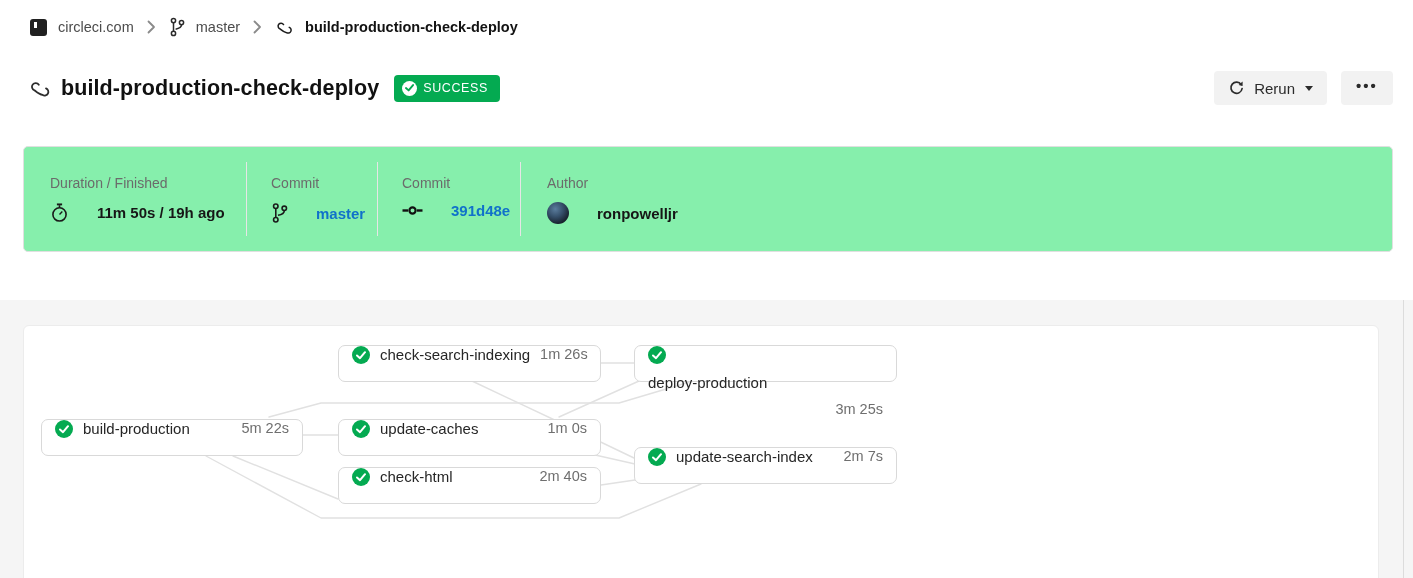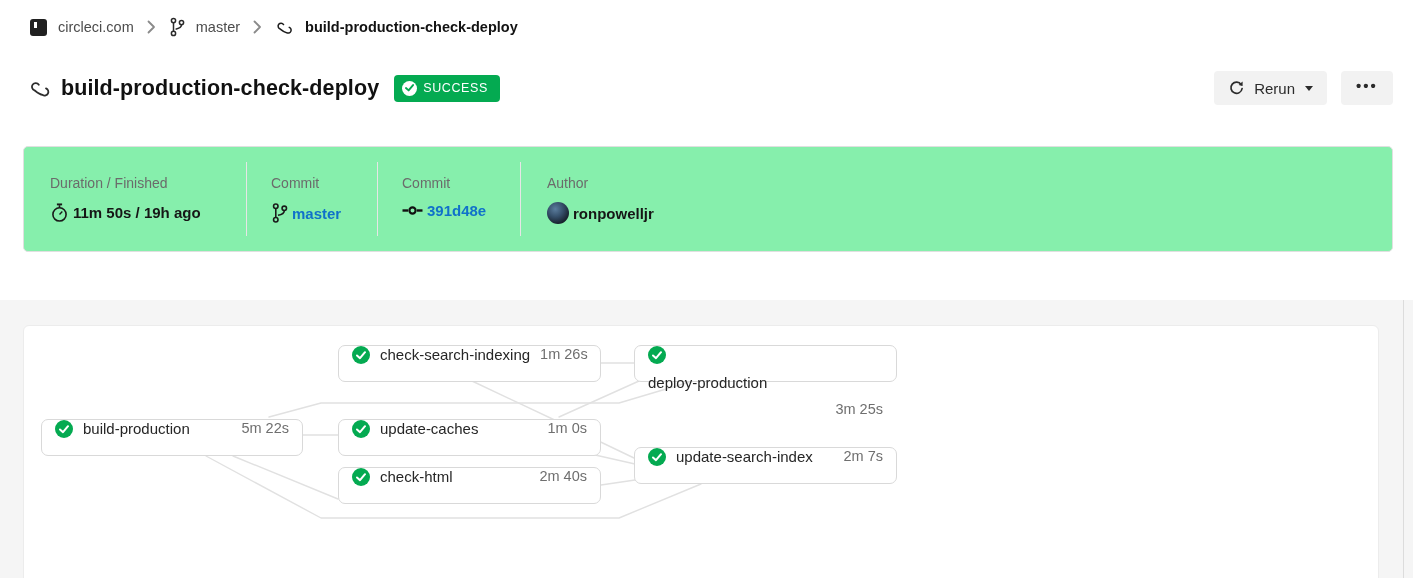--- a/index.html
+++ b/index.html
@@ -35,21 +35,21 @@
   
   .meta-card { position:absolute; left:23px; top:146px; width:1370px; height:106px;
         background:#86efac; border:1px solid #e0e0e0; border-radius:5px; display:flex; }
   .meta-col { padding:28px 0 0 24px; }
   .meta-col + .meta-col { border-left:1px solid #e6e6e6; margin:15px 0; padding-top:13px; }
   .mc1 { width:222px; padding-left:26px; }
   .mc2 { width:131px; }
   .mc3 { width:143px; }
   .mc4 { padding-left:26px; }
   .meta-label { font-size:14px; color:#6b6b6b; }
-  .meta-value { display:flex; align-items:center; margin-top:11px; gap:4px; }
+  .meta-value { display:flex; align-items:center; margin-top:11px; gap:28px; }
   .meta-strong { font-size:15px; font-weight:bold; color:#161616; }
   .meta-link { font-size:15px; font-weight:bold; color:#1071CA; }
   .avatar { width:22px; height:22px; border-radius:50%;
         background:radial-gradient(circle at 38% 32%, #5b7d9d 0%, #36506b 38%, #141c26 78%); }
 
   
   .graph-bg { position:absolute; left:0; top:300px; width:1413px; height:278px; background:#f5f5f5; }
   .right-rule { position:absolute; left:1403px; top:0; width:1px; height:278px; background:#dcdcdc; }
   .graph-card { position:absolute; left:23px; top:25px; width:1356px; height:300px; background:#fff;
         border:1px solid #ececec; border-radius:6px; }

